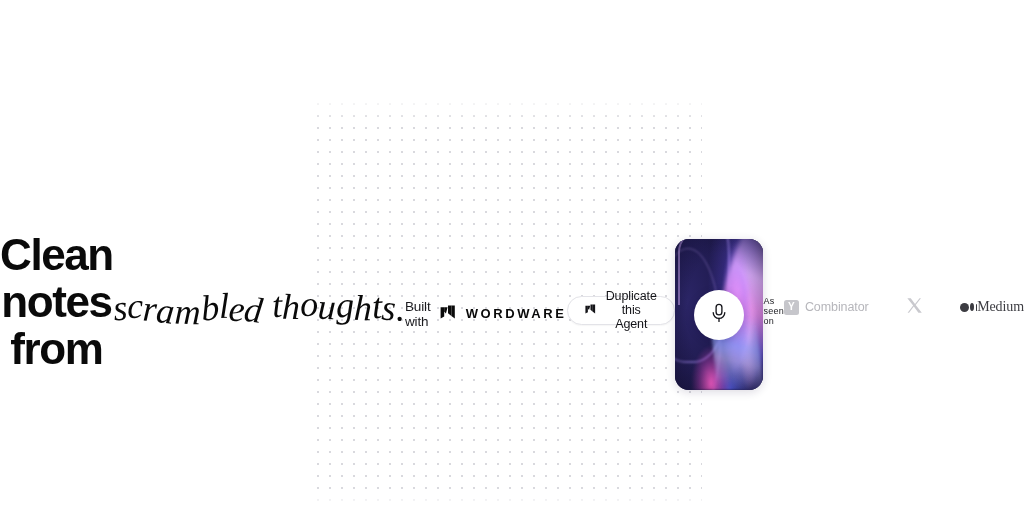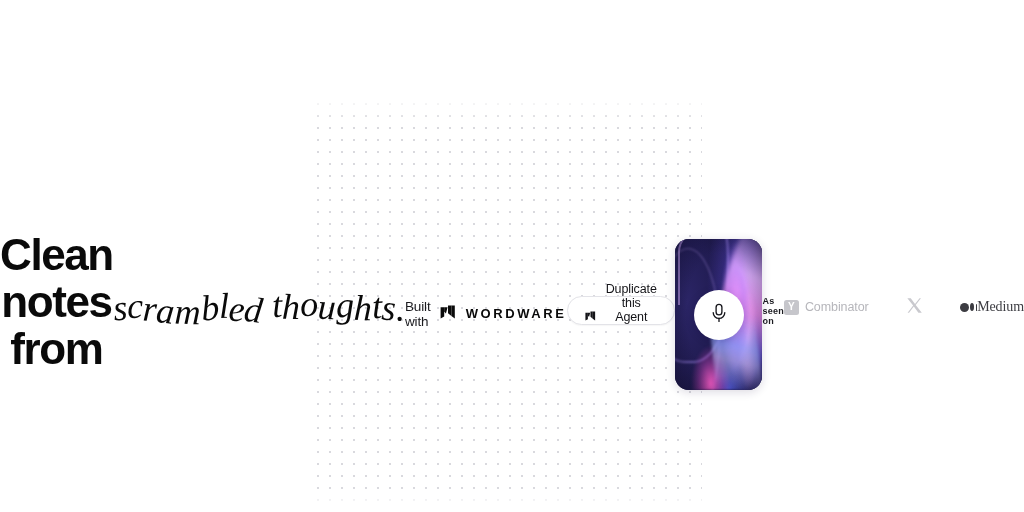--- a/index.html
+++ b/index.html
@@ -92,21 +92,21 @@
     font-size: 13px;
     font-weight: 700;
     letter-spacing: 2.6px;
     color: #0a0a0a;
   }
 
   
   .dup-btn {
     margin-top: 17px;
     display: inline-flex;
-    align-items: flex-end;
+    align-items: center;
     gap: 8px;
     height: 29px;
     padding: 0 17px;
     border: 1px solid #e3e3e8;
     border-radius: 999px;
     background: #ffffff;
     font-size: 12.5px;
     color: #141418;
     letter-spacing: -0.1px;
     cursor: pointer;
@@ -220,21 +220,21 @@
     justify-content: center;
     cursor: pointer;
     box-shadow: 0 2px 8px rgba(20,10,60,0.22);
     padding: 0;
   }
 
   
   .seen-label {
     margin-top: 18px;
     font-size: 9px;
-    font-weight: 700;
+    font-weight: 400;
     color: #1b1b20;
     letter-spacing: 0.25px;
   }
   .logo-row {
     margin-top: 11px;
     display: flex;
     align-items: center;
     gap: 37px;
     height: 20px;
   }

